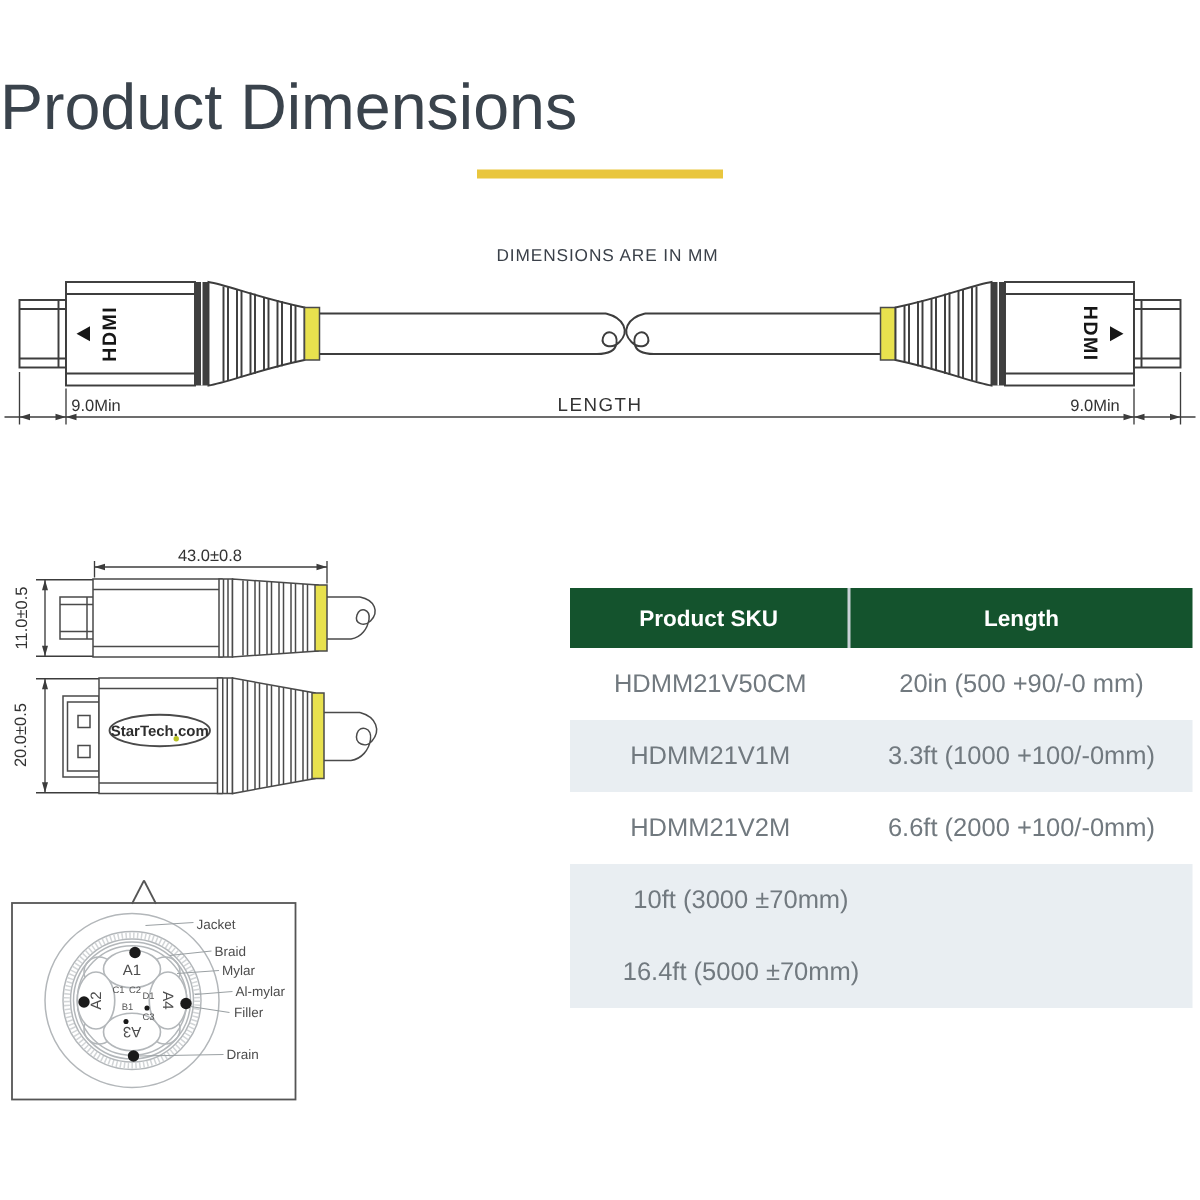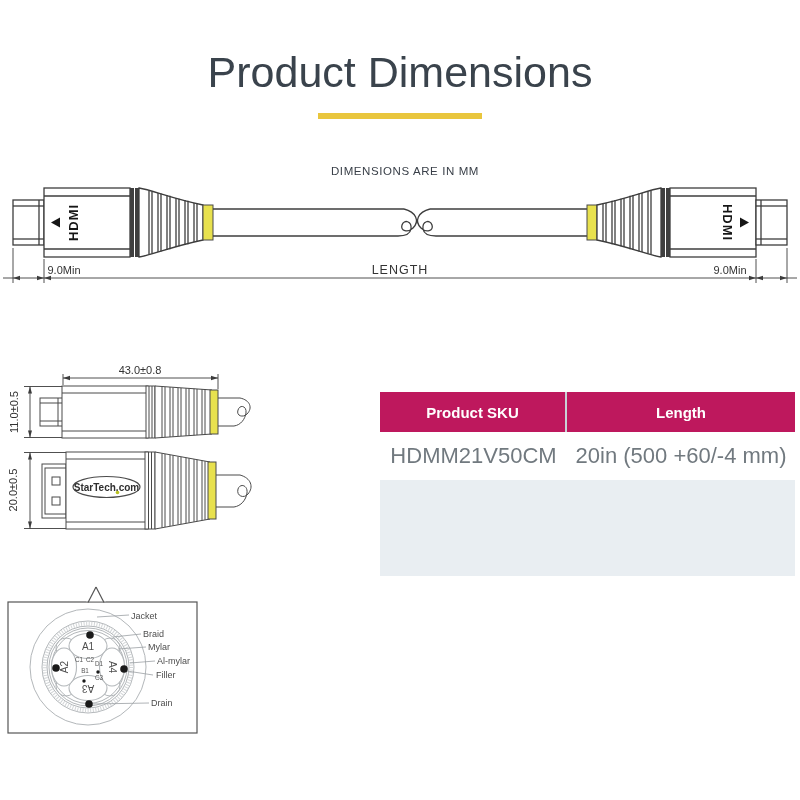--- a/index.html
+++ b/index.html
@@ -1,19 +1,19 @@
 <!DOCTYPE html>
 <html><head>
 <meta charset="utf-8">
 <style>
   html,body{margin:0;padding:0;}
   body{font-family:"Liberation Sans", sans-serif; background:#ffffff;}
   #page{position:relative;width:800px;height:800px;background:#ffffff;overflow:hidden;}
 
-  .title{position:absolute;top:48px;left:0;width:800px;text-align:center;
+  .title{position:absolute;top:48px;left:0;width:800px;
          font-size:43px;font-weight:normal;color:#3a434c;letter-spacing:0px;}
   .title-underline{position:absolute;top:113px;left:318px;width:164px;height:6px;background:#e9c63d;}
   .subtitle{position:absolute;top:165px;left:0;width:810px;text-align:center;
             font-size:11.5px;letter-spacing:0.6px;color:#3a4049;}
 
   svg{position:absolute;display:block;}
   #cable-svg{top:180px;left:0;}
   #view-a-svg{top:355px;left:0;}
   #view-b-svg{top:428px;left:0;}
   #cross-svg{top:575px;left:0;}
@@ -31,28 +31,28 @@
   .lnw{stroke:#3d3d3d;stroke-width:1.3;fill:#ffffff;}
   .lnt{stroke:#4a4a4a;stroke-width:1;fill:none;}
   .lntw{stroke:#4a4a4a;stroke-width:1;fill:#ffffff;}
   .dim{stroke:#3c3c3c;stroke-width:0.9;fill:none;}
   .arr{fill:#3c3c3c;stroke:none;}
   .crossln{stroke:#b3b7ba;stroke-width:1;fill:none;}
   .crosslnw{stroke:#b3b7ba;stroke-width:1.1;fill:#ffffff;}
   .leader{stroke:#9aa0a3;stroke-width:0.8;fill:none;}
 
   .table{position:absolute;left:380px;top:392px;width:415px;border-collapse:collapse;}
-  .thead{display:flex;height:40px;background:#be185d;align-items:stretch;}
+  .thead{display:flex;height:40px;background:#14532d;align-items:stretch;}
   .th{display:flex;align-items:center;justify-content:center;color:#ffffff;
       font-size:15px;font-weight:bold;}
   .th1{width:185px;border-right:2px solid #c9d1d6;}
   .th2{width:228px;}
   .trow{display:flex;height:48px;}
   .trow.alt{background:#e9eef2;}
-  .td{display:flex;align-items:center;justify-content:center;color:#71797f;font-size:22px;}
+  .td{display:flex;align-items:center;justify-content:center;color:#71797f;font-size:17px;}
   .td1{width:187px;}
   .td2{width:228px;}
 </style>
 </head>
 <body>
 
 <div id="page">
 
   <div class="title">Product Dimensions</div>
   <div class="title-underline"></div>
@@ -291,21 +291,31 @@
     <text class="callout-text" x="151" y="131">Drain</text>
   </svg>
 
   <div class="table">
     <div class="thead">
       <div class="th th1">Product SKU</div>
       <div class="th th2">Length</div>
     </div>
     <div class="trow">
       <div class="td td1">HDMM21V50CM</div>
-      <div class="td td2">20in (500 +60/-4 mm)</div>
+      <div class="td td2">20in (500 +90/-0 mm)</div>
     </div>
     <div class="trow alt">
+      <div class="td td1">HDMM21V1M</div>
+      <div class="td td2">3.3ft (1000 +100/-0mm)</div>
+    </div>
+    <div class="trow">
+      <div class="td td1">HDMM21V2M</div>
+      <div class="td td2">6.6ft (2000 +100/-0mm)</div>
     </div>
     <div class="trow alt">
+      <div class="td td2">10ft (3000 ±70mm)</div>
+    </div>
+    <div class="trow alt">
+      <div class="td td2">16.4ft (5000 ±70mm)</div>
     </div>
   </div>
 
 </div>
 
 </body></html>

